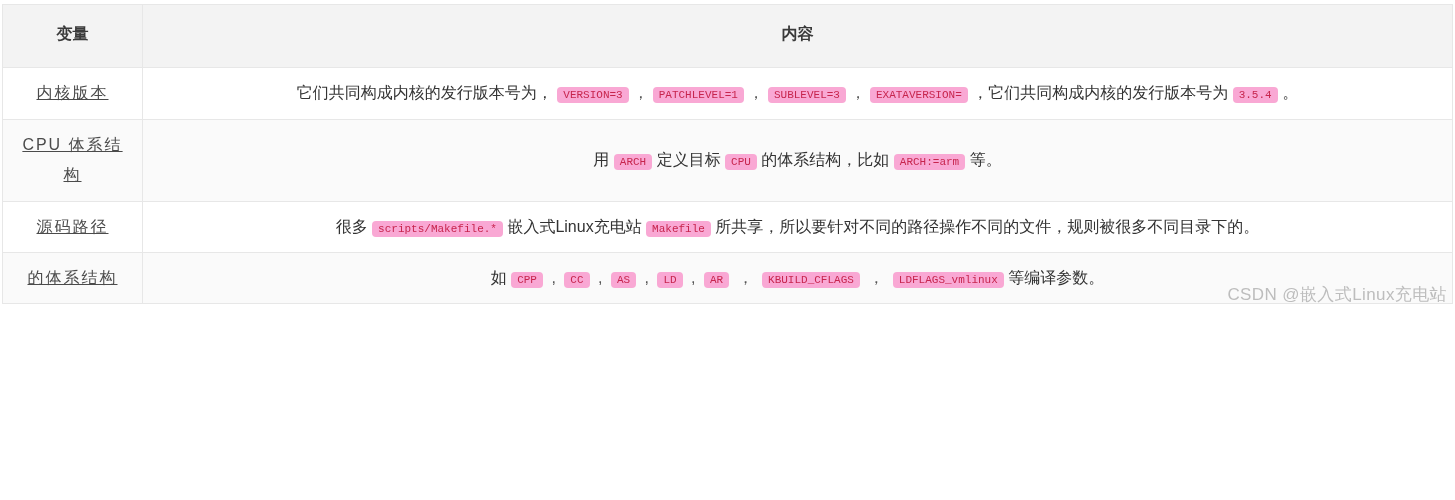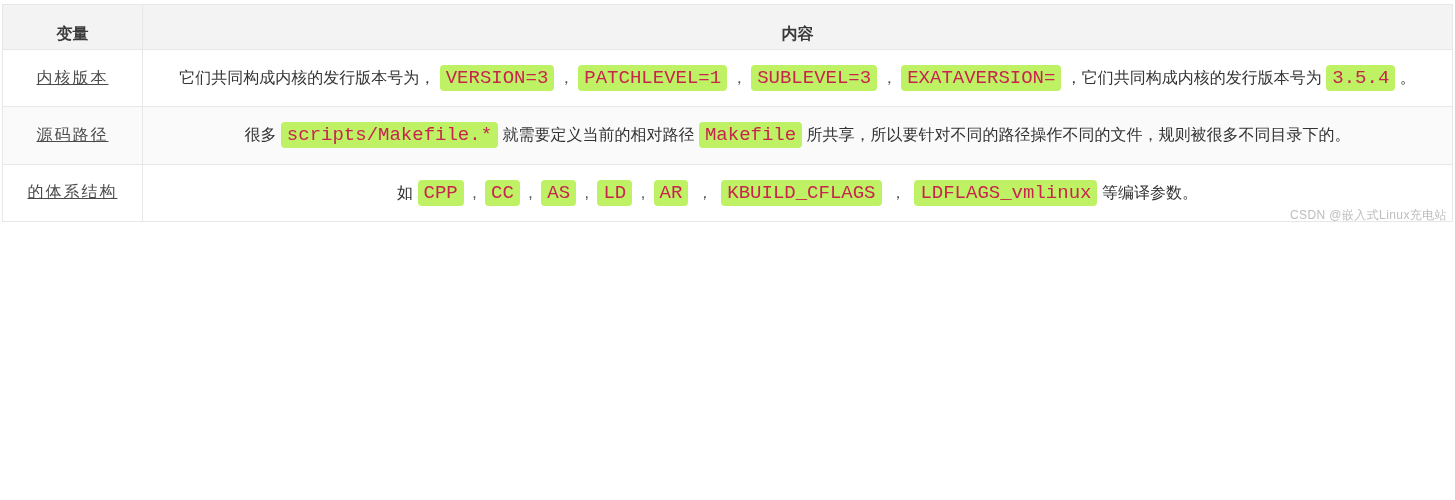--- a/index.html
+++ b/index.html
@@ -28,50 +28,50 @@
     text-align: center;
     vertical-align: middle;
     word-break: break-word;
   }
   thead th {
     background: #f3f3f3;
     font-weight: 700;
     color: #3a3a3a;
     font-size: 16px;
     padding-top: 14px;
-    padding-bottom: 0;
+    padding-bottom: 18px;
   }
   tbody tr:nth-child(even) td {
     background: #fafafa;
   }
   col.c1 { width: 140px; }
   col.c2 { width: auto; }
   .var-cell {
     color: #4b4b4b;
     letter-spacing: 2px;
     text-decoration: underline;
   }
   code.inline {
     font-family: ui-monospace, SFMono-Regular, Menlo, Consolas, "Courier New", monospace;
-    background: #bef264;
+    background: #f9a8d4;
     color: #c7254e;
     padding: 2px 6px;
     border-radius: 4px;
-    font-size: 19px;
+    font-size: 11px;
     white-space: nowrap;
   }
   .sep {
     color: #555;
     margin: 0 4px;
   }
   .watermark {
     position: absolute;
     right: 8px;
     bottom: 2px;
-    font-size: 12px;
+    font-size: 17px;
     color: #bdbdbd;
     letter-spacing: 0.4px;
     margin-left: 25px;
   }
 </style>
 </head>
 <body>
 
 <div class="page">
   <table>
@@ -84,22 +84,26 @@
         <th>变量</th>
         <th>内容</th>
       </tr>
     </thead>
     <tbody>
         <tr>
           <td class="var-cell">内核版本</td>
           <td><span>它们共同构成内核的发行版本号为， </span><code class="inline">VERSION=3</code><span class="sep">，</span><code class="inline">PATCHLEVEL=1</code><span class="sep">，</span><code class="inline">SUBLEVEL=3</code><span class="sep">，</span><code class="inline">EXATAVERSION=</code><span> ，它们共同构成内核的发行版本号为 </span><code class="inline">3.5.4</code><span> 。</span></td>
         </tr>
         <tr>
+          <td class="var-cell">CPU 体系结构</td>
+          <td><span>用 </span><code class="inline">ARCH</code><span> 定义目标 </span><code class="inline">CPU</code><span> 的体系结构，比如 </span><code class="inline">ARCH:=arm</code><span> 等。</span></td>
+        </tr>
+        <tr>
           <td class="var-cell">源码路径</td>
-          <td><span>很多 </span><code class="inline">scripts/Makefile.*</code><span> 就需要定义当前的相对路径 </span><code class="inline">Makefile</code><span> 所共享，所以要针对不同的路径操作不同的文件，规则被很多不同目录下的。</span></td>
+          <td><span>很多 </span><code class="inline">scripts/Makefile.*</code><span> 嵌入式Linux充电站 </span><code class="inline">Makefile</code><span> 所共享，所以要针对不同的路径操作不同的文件，规则被很多不同目录下的。</span></td>
         </tr>
         <tr>
           <td class="var-cell">的体系结构</td>
           <td><span>如 </span><code class="inline">CPP</code><span class="sep"> , </span><code class="inline">CC</code><span class="sep"> , </span><code class="inline">AS</code><span class="sep"> , </span><code class="inline">LD</code><span class="sep"> , </span><code class="inline">AR</code><span class="sep"> ， </span><code class="inline">KBUILD_CFLAGS</code><span class="sep"> ， </span><code class="inline">LDFLAGS_vmlinux</code><span> 等编译参数。</span></td>
         </tr>
       </tbody>
   </table>
   <div class="watermark">CSDN @嵌入式Linux充电站</div>
 </div>
 

